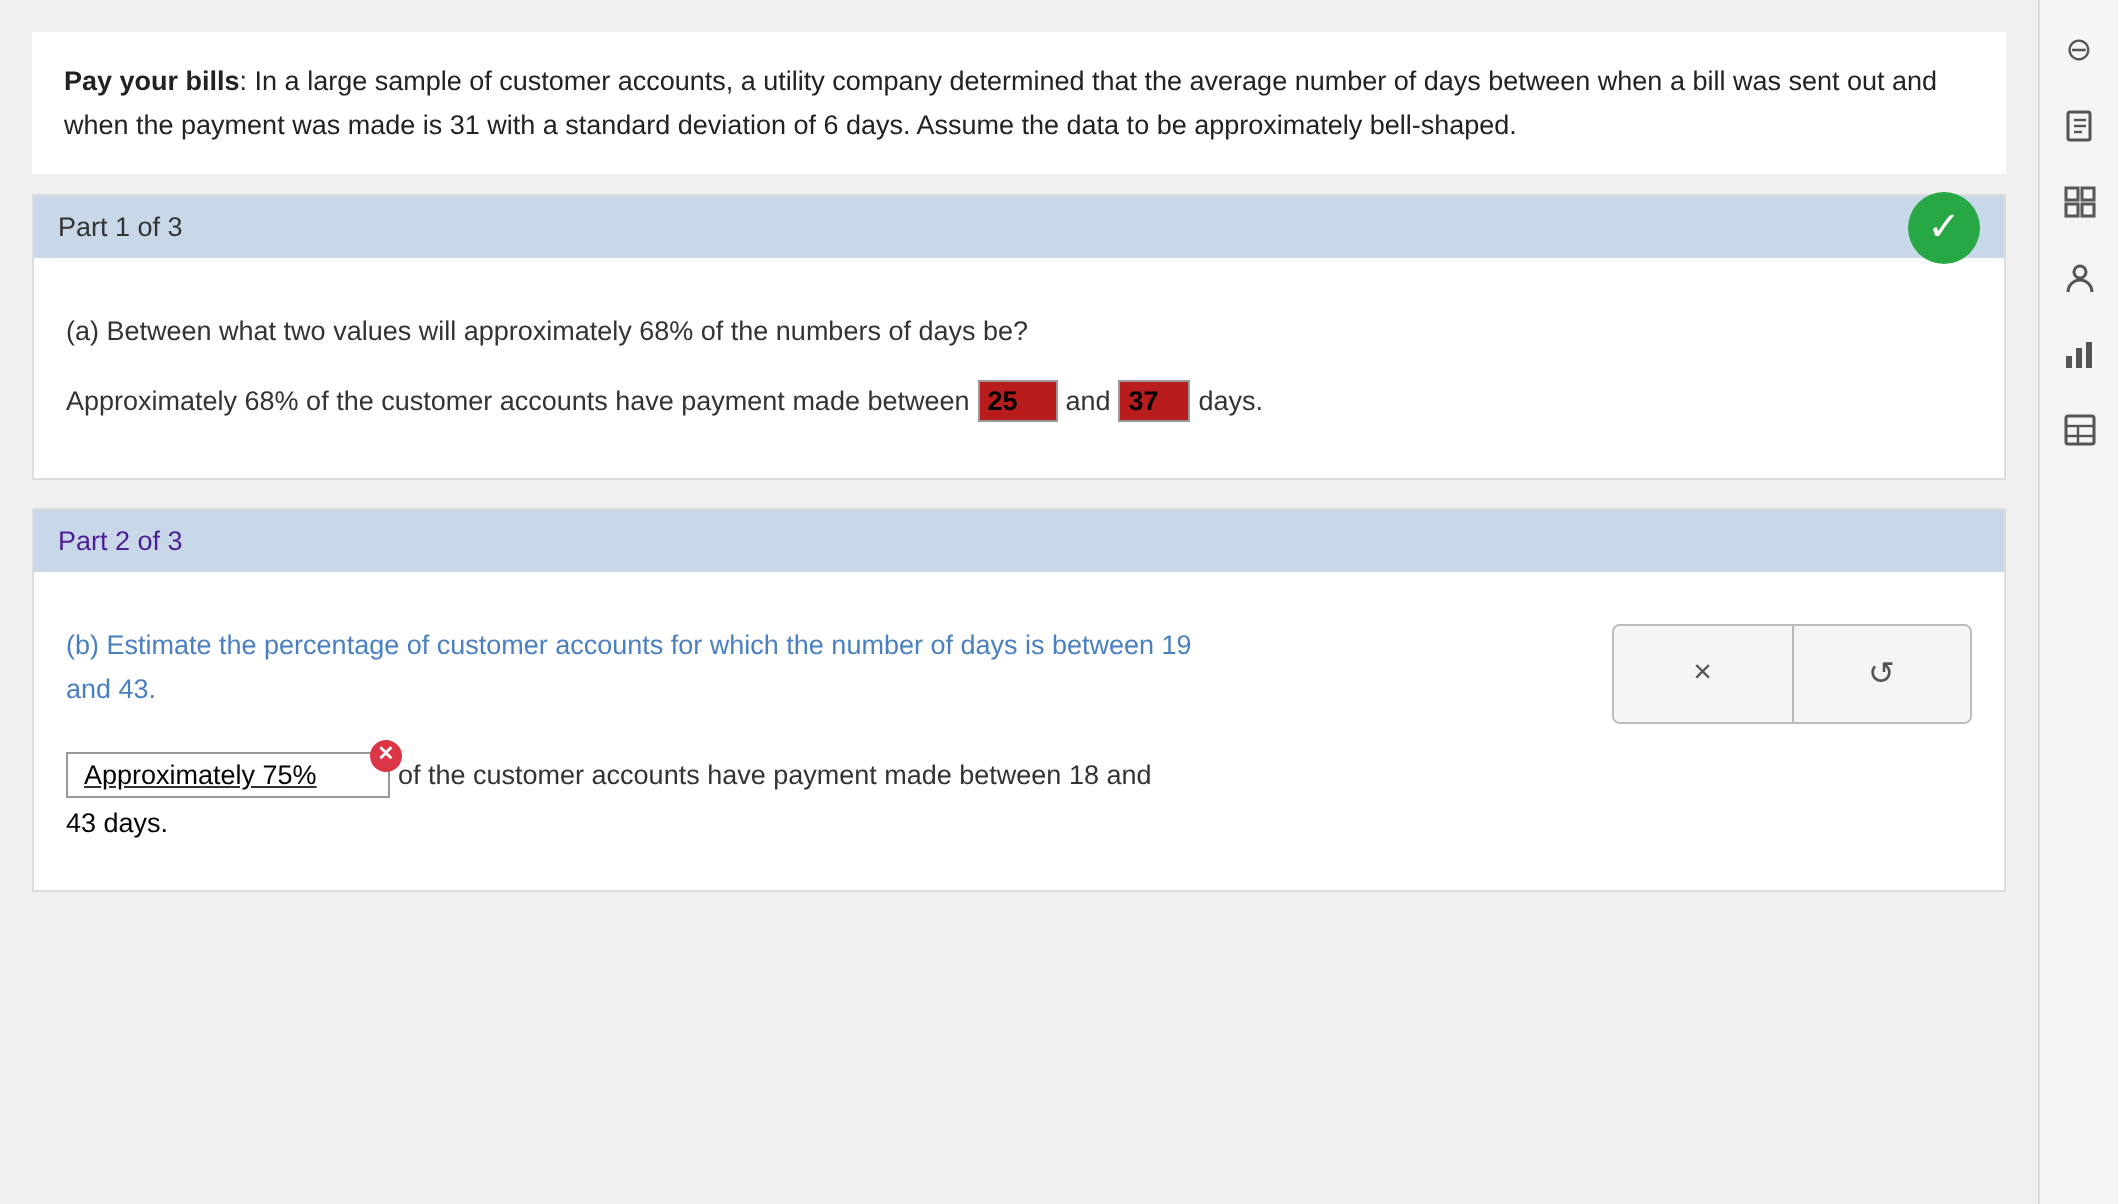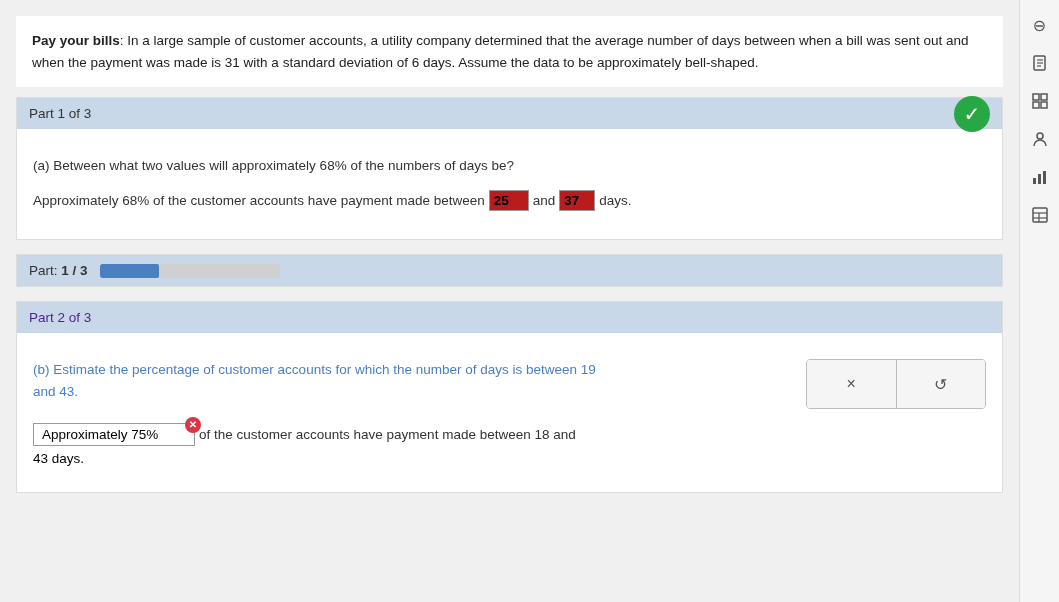--- a/index.html
+++ b/index.html
@@ -222,45 +222,37 @@
       <div class="answer-row">
         <span>Approximately 68% of the customer accounts have payment made between</span>
         <input class="answer-box" type="text" readonly="" style="width: 40px;" value="25">
         <span>and</span>
         <input class="answer-box" type="text" readonly="" style="width: 36px;" value="37">
         <span>days.</span>
       </div>
     </div>
   </div>
 
-  <div class="part-container">
-    <div class="part-header">
-      <span>Part: <strong>1 / 3</strong></span>
-      <div class="progress-bar">
-        <div class="progress-bar-fill" style="width:33%;"></div>
-      </div>
-    </div>
-  </div>
 
   <div class="part-container">
     <div class="part2-header">
       <span>Part 2 of 3</span>
     </div>
     <div class="part-body">
       <div class="part2-question">
         <div class="part2-question-text">
           <span class="highlight-blue">(b) Estimate the percentage of customer accounts for which the number of days is between 19 and 43.</span>
         </div>
         <div class="action-buttons">
           <button class="action-btn">×</button>
           <button class="action-btn">↺</button>
         </div>
       </div>
       <div class="dropdown-row">
-        <div class="dropdown-wrapper" style="position:relative;">
+        <div class="dropdown-wrapper" style="position:relative;text-decoration:underline;">
           <select class="dropdown-select">
             <option>Approximately 68%</option>
             <option selected="">Approximately 75%</option>
             <option>Approximately 95%</option>
             <option>Approximately 99.7%</option>
           </select>
           <div class="error-badge">✕</div>
         </div>
         <span>of the customer accounts have payment made between 18 and</span>
       </div>

